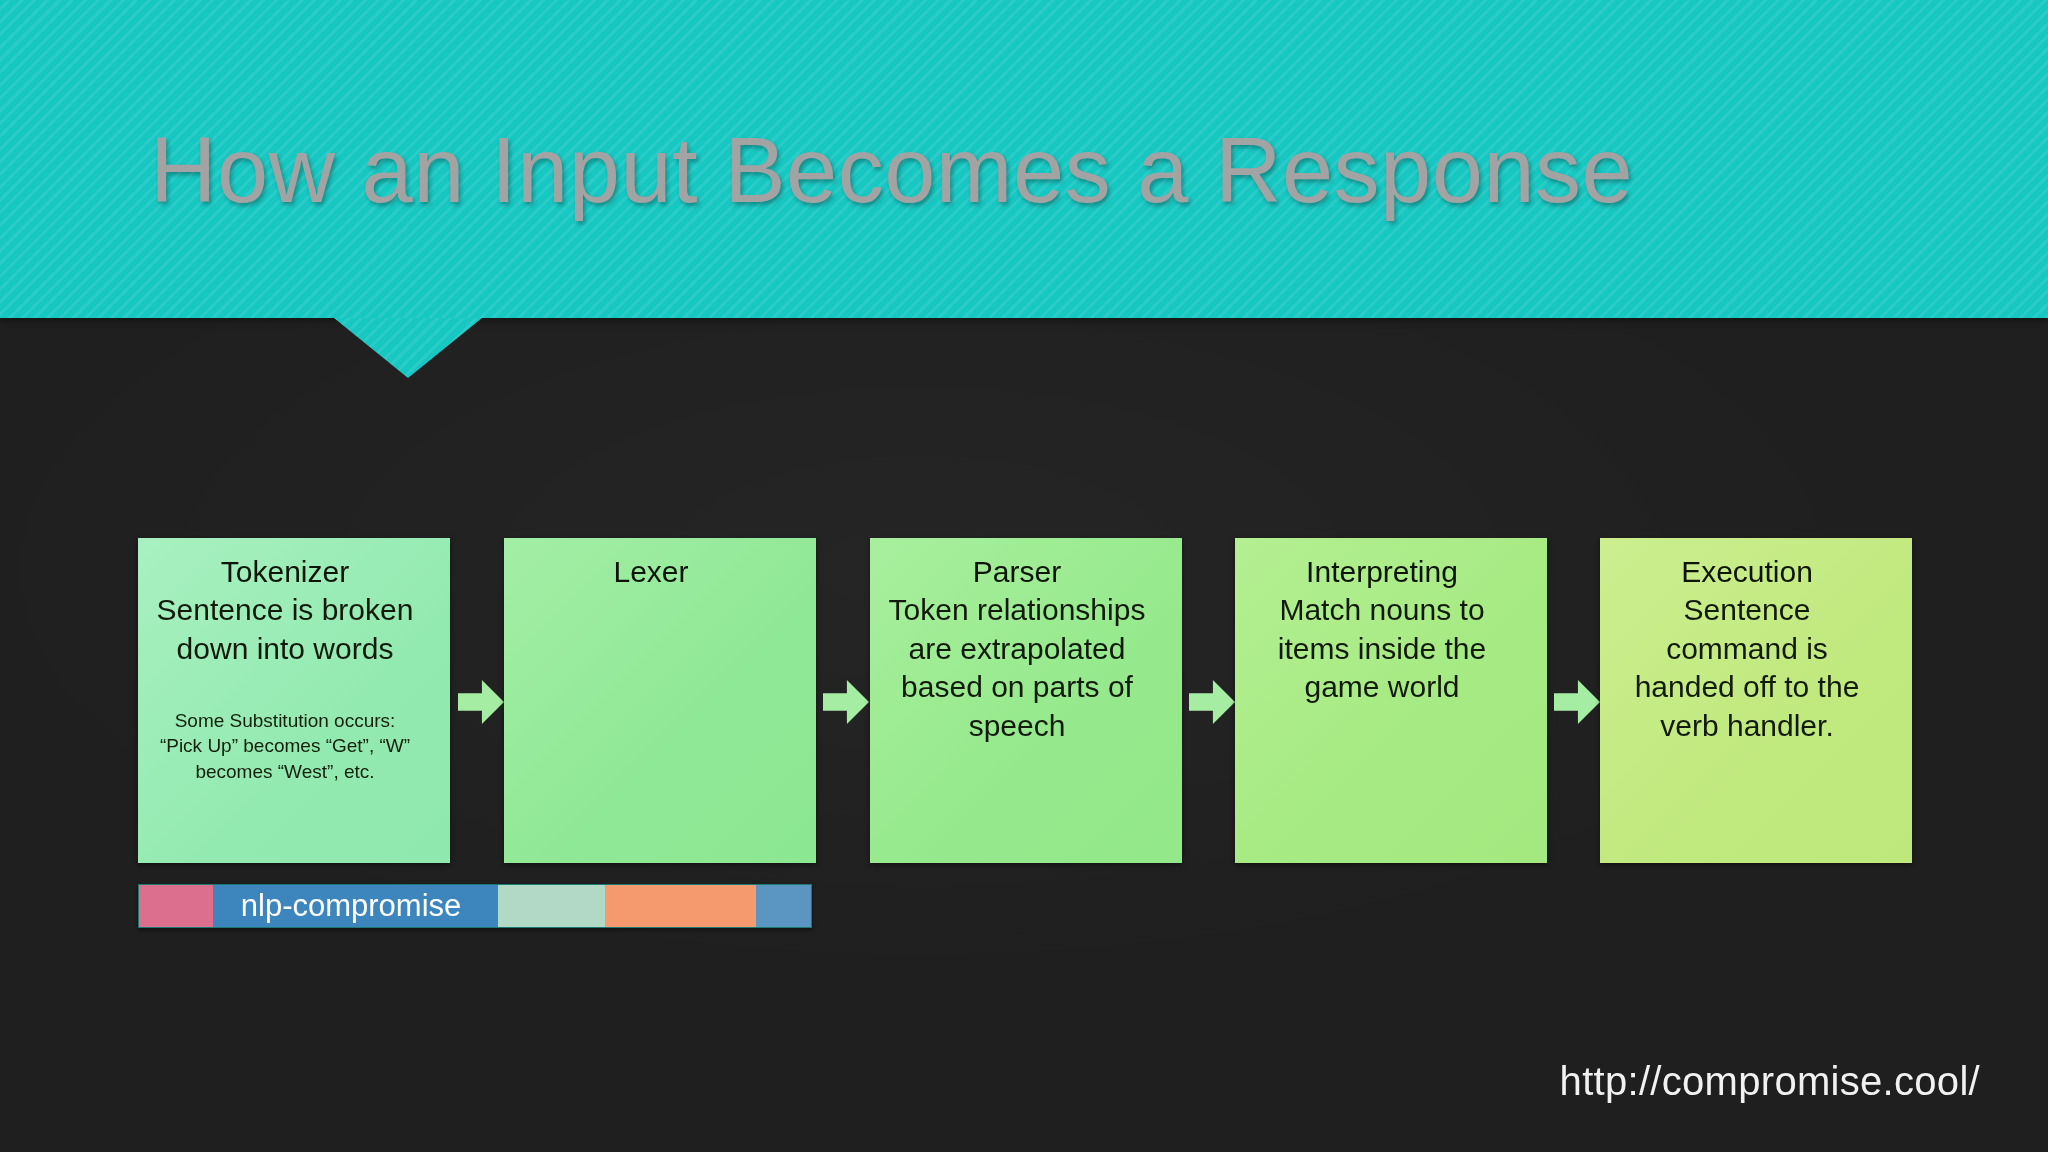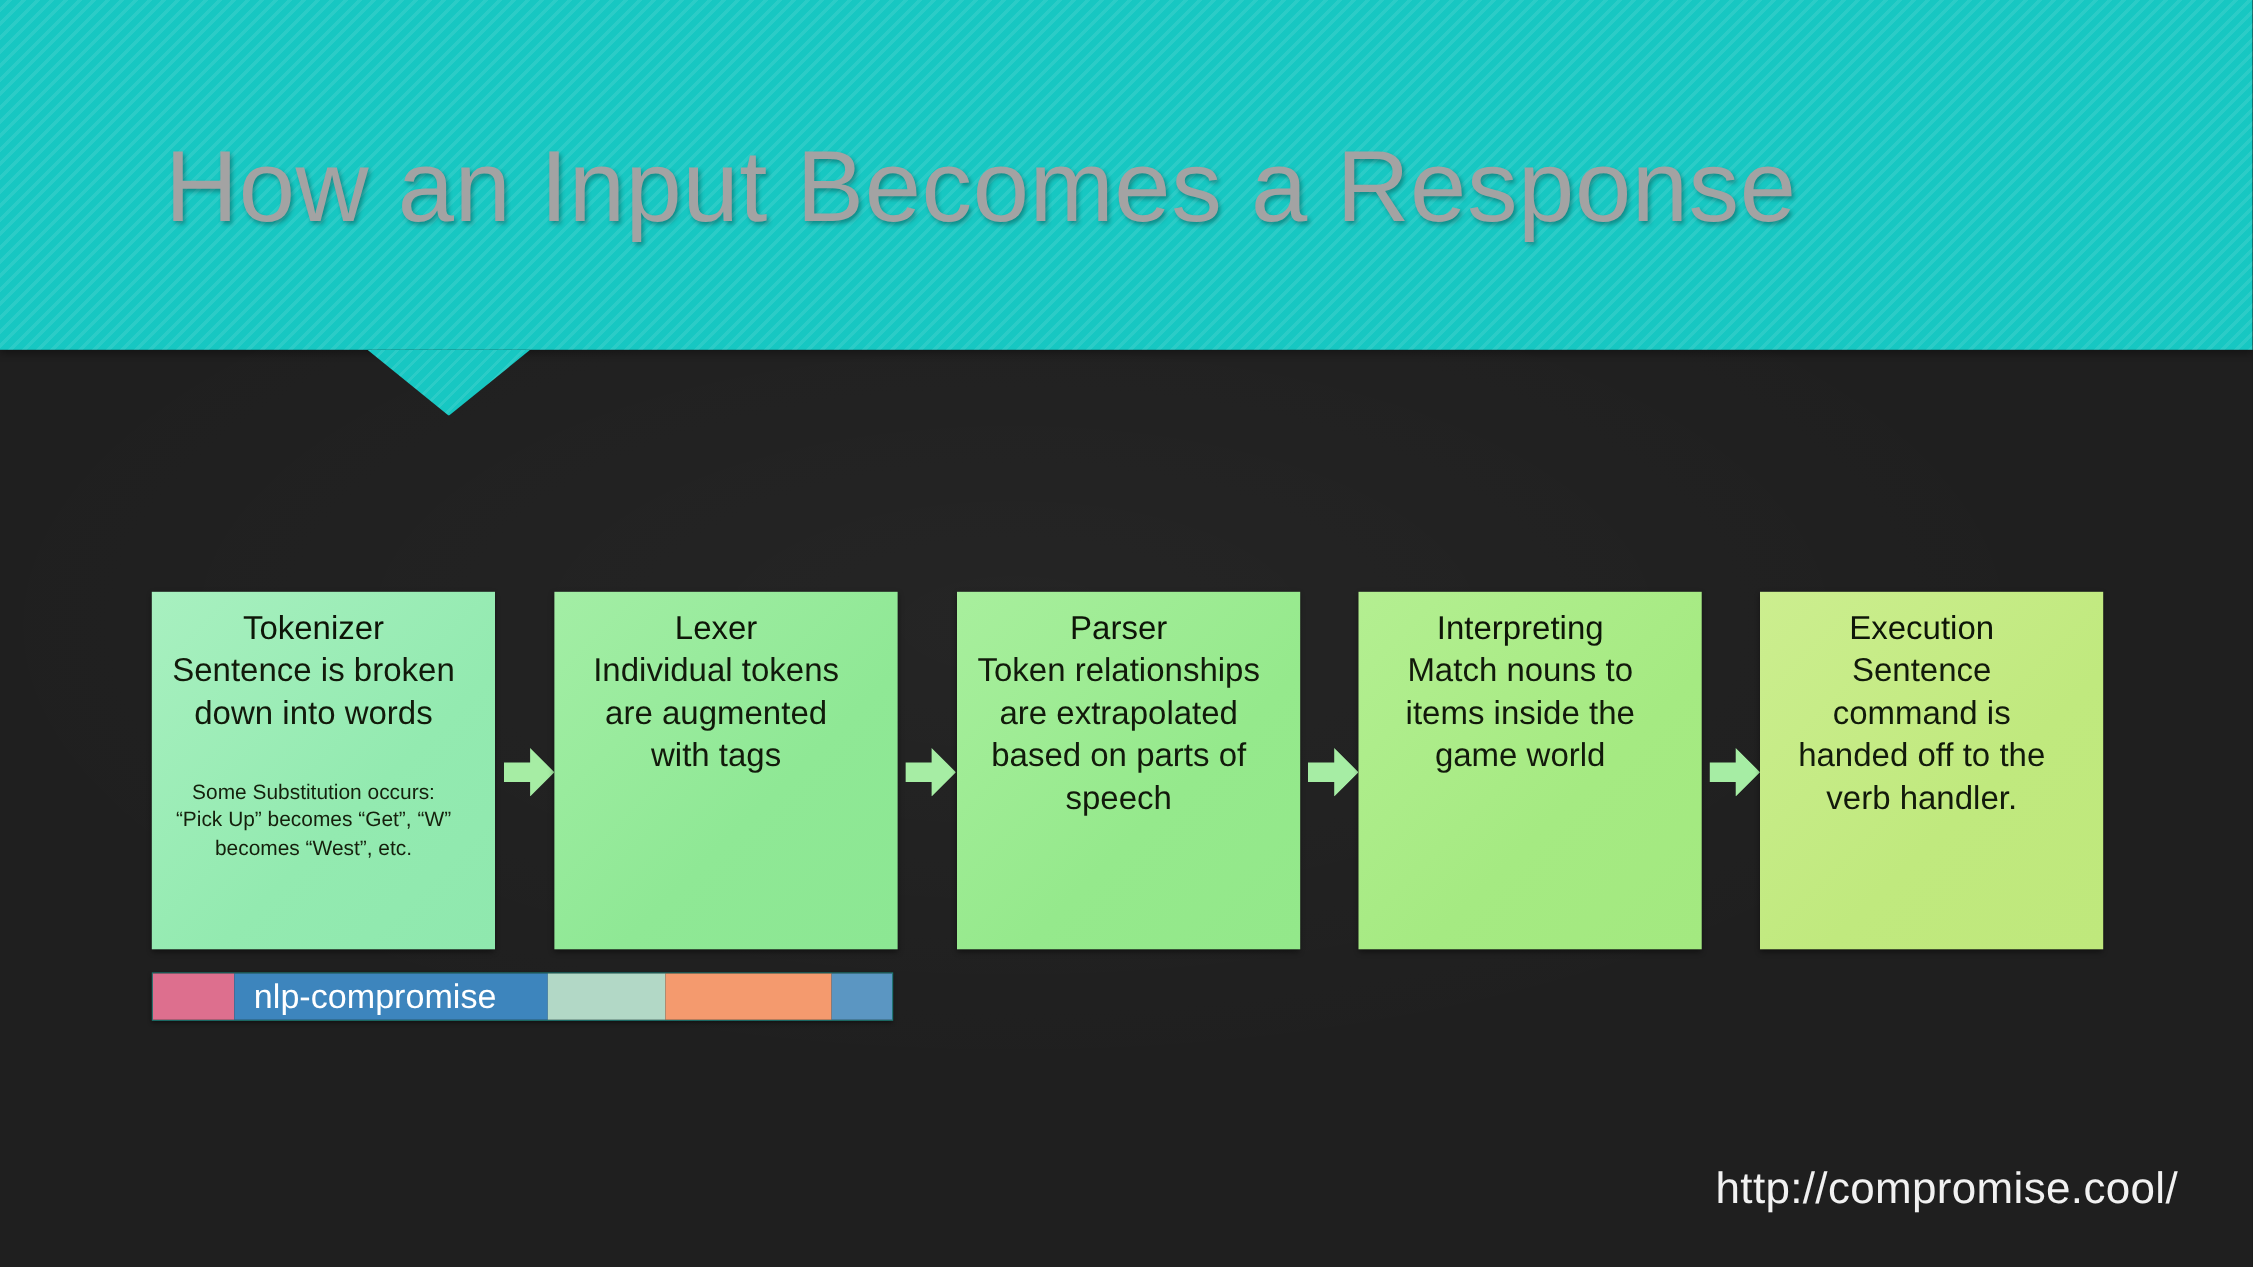--- a/index.html
+++ b/index.html
@@ -148,21 +148,21 @@
     box-sizing: border-box;
     box-shadow: 0 2px 4px rgba(0,0,0,0.45);
   }
   .libbar-seg { height: 100%; position: relative; }
   .libbar-label {
     position: absolute;
     left: 0; top: 0;
     width: 100%; height: 100%;
     display: flex;
     align-items: center;
-    padding-left: 18px;
+    padding-left: 28px;
     box-sizing: border-box;
     color: #ffffff;
     font-size: 31px;
     font-weight: 300;
     white-space: nowrap;
   }
 
   
   .footer-url {
     position: absolute;
@@ -190,21 +190,20 @@
     <div class="stage" id="stage-0" style="--fill: #93eab0;">
       <div class="stage-title">Tokenizer</div>
       <div class="stage-desc">Sentence is broken down into words</div>
       <div class="stage-note">Some Substitution occurs: “Pick Up” becomes “Get”, “W” becomes “West”, etc.</div>
     </div>
 
     <div class="arrow" id="arrow-0" style="background: rgb(166, 237, 164);"></div>
 
     <div class="stage" id="stage-1" style="--fill: #8fe895;">
       <div class="stage-title">Lexer</div>
-      <div class="stage-desc">Individual tokens are augmented with tags</div>
     </div>
 
     <div class="arrow" id="arrow-1" style="background: rgb(166, 237, 164);"></div>
 
     <div class="stage" id="stage-2" style="--fill: #95e98c;">
       <div class="stage-title">Parser</div>
       <div class="stage-desc">Token relationships are extrapolated based on parts of speech</div>
     </div>
 
     <div class="arrow" id="arrow-2" style="background: rgb(166, 237, 164);"></div>

